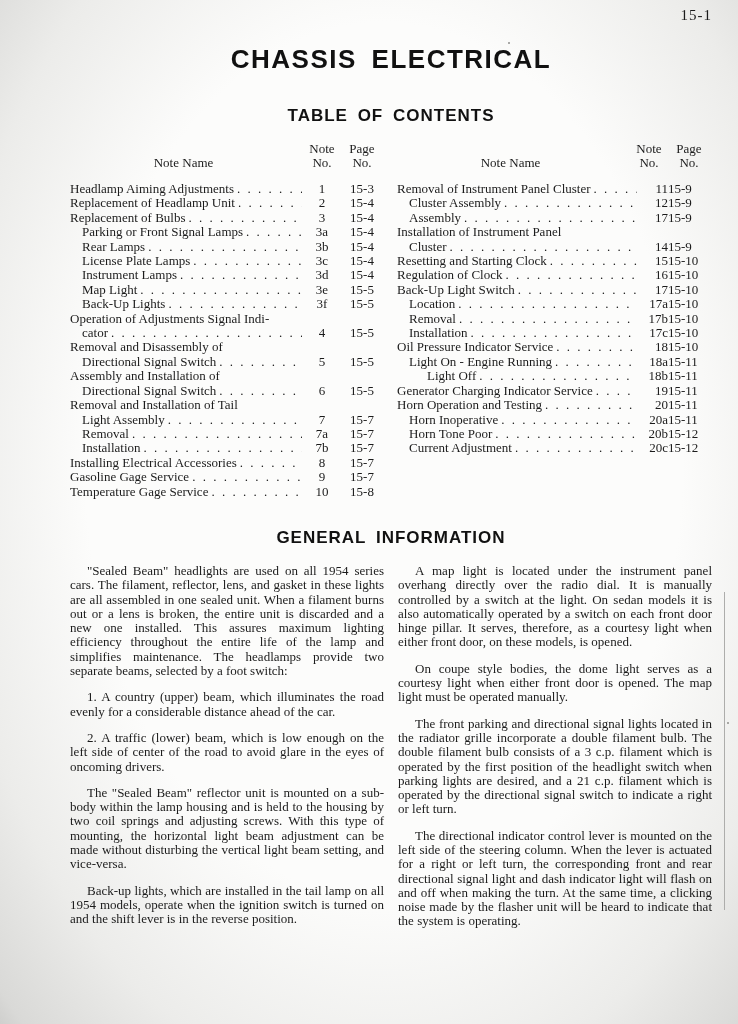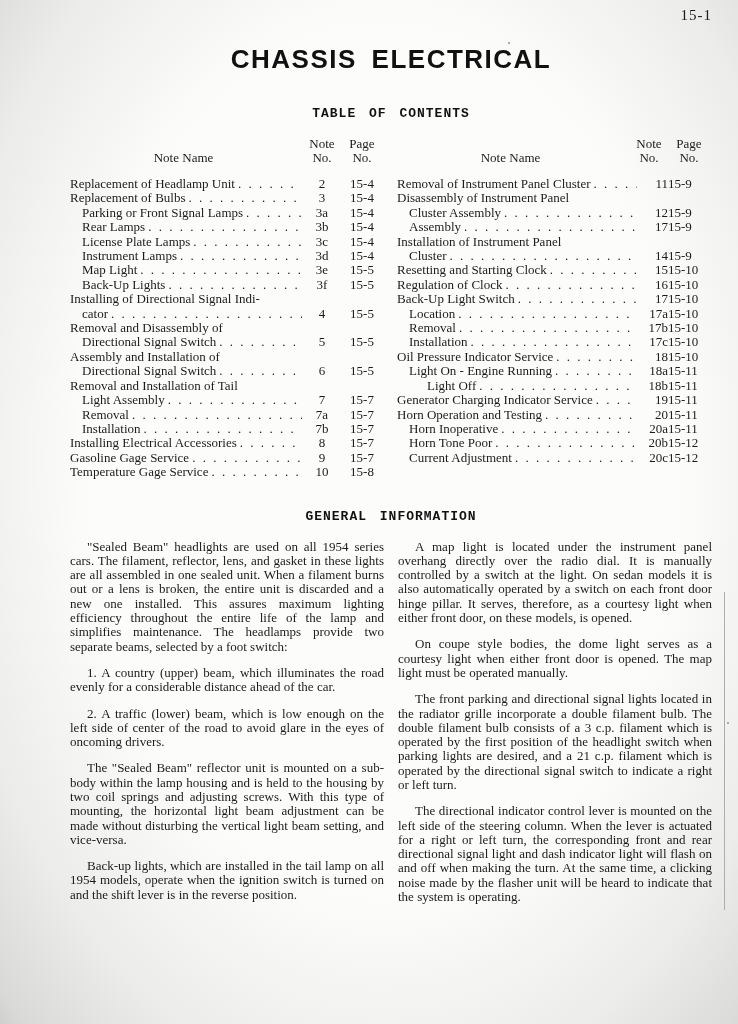--- a/index.html
+++ b/index.html
@@ -18,22 +18,22 @@
     font-size:15px; letter-spacing:1px;
   }
   .title {
     margin:38px 0 0; text-align:center;
     font-family:"Liberation Sans", sans-serif;
     font-weight:700; font-size:26px; letter-spacing:1.5px;
     word-spacing:6px; color:#111;
   }
   .section-head {
     margin:16px; text-align:center;
-    font-family:Liberation Mono, monospace;
-    font-weight:700; font-size:13px; letter-spacing:1px;
+    font-family:Liberation Sans, sans-serif;
+    font-weight:700; font-size:17px; letter-spacing:1px;
     word-spacing:4px; color:#111;
   }
   .toc-title { margin-top:31px; }
   .gi-title  { margin-top:29px; }
 
   .toc { display:flex; gap:12px; margin-top:16px; }
   .toc-col { flex:1; min-width:0; font-size:13px; }
 
   .toc-head { display:flex; align-items:flex-end; line-height:13.5px; margin-bottom:13px; }
   .toc-head .nh { flex:1; text-align:center; padding-right:8px; }
@@ -86,20 +86,26 @@
         <span class="nh">Note Name</span>
         <span class="colh noteh">
           <span>Note</span><br>
           <span>No.</span>
         </span>
         <span class="colh pageh">
           <span>Page</span><br>
           <span>No.</span>
         </span>
       </div>
+      <div class="toc-row ind0">
+          <span class="toc-name">Headlamp Aiming Adjustments</span>
+          <span class="leader"></span>
+          <span class="toc-note">1</span>
+          <span class="toc-page">15-3</span>
+        </div>
         <div class="toc-row ind0">
           <span class="toc-name">Replacement of Headlamp Unit</span>
           <span class="leader"></span>
           <span class="toc-note">2</span>
           <span class="toc-page">15-4</span>
         </div>
         <div class="toc-row ind0">
           <span class="toc-name">Replacement of Bulbs</span>
           <span class="leader"></span>
           <span class="toc-note">3</span>
@@ -135,21 +141,21 @@
           <span class="toc-note">3e</span>
           <span class="toc-page">15-5</span>
         </div>
         <div class="toc-row ind1">
           <span class="toc-name">Back-Up Lights</span>
           <span class="leader"></span>
           <span class="toc-note">3f</span>
           <span class="toc-page">15-5</span>
         </div>
         <div class="toc-row ind0 nolead">
-          <span class="toc-name">Installing of Directional Signal Indi-</span>
+          <span class="toc-name">Operation of Adjustments Signal Indi-</span>
           <span class="leader"></span>
           <span class="toc-note"></span>
           <span class="toc-page"></span>
         </div>
         <div class="toc-row ind1">
           <span class="toc-name">cator</span>
           <span class="leader"></span>
           <span class="toc-note">4</span>
           <span class="toc-page">15-5</span>
         </div>
@@ -231,26 +237,20 @@
         <span class="colh pageh">
           <span>Page</span><br>
           <span>No.</span>
         </span>
       </div>
       <div class="toc-row ind0">
           <span class="toc-name">Removal of Instrument Panel Cluster</span>
           <span class="leader"></span>
           <span class="toc-note">11</span>
           <span class="toc-page">15-9</span>
-        </div>
-        <div class="toc-row ind0 nolead">
-          <span class="toc-name">Disassembly of Instrument Panel</span>
-          <span class="leader"></span>
-          <span class="toc-note"></span>
-          <span class="toc-page"></span>
         </div>
         <div class="toc-row ind1">
           <span class="toc-name">Cluster Assembly</span>
           <span class="leader"></span>
           <span class="toc-note">12</span>
           <span class="toc-page">15-9</span>
         </div>
         <div class="toc-row ind1">
           <span class="toc-name">Assembly</span>
           <span class="leader"></span>

